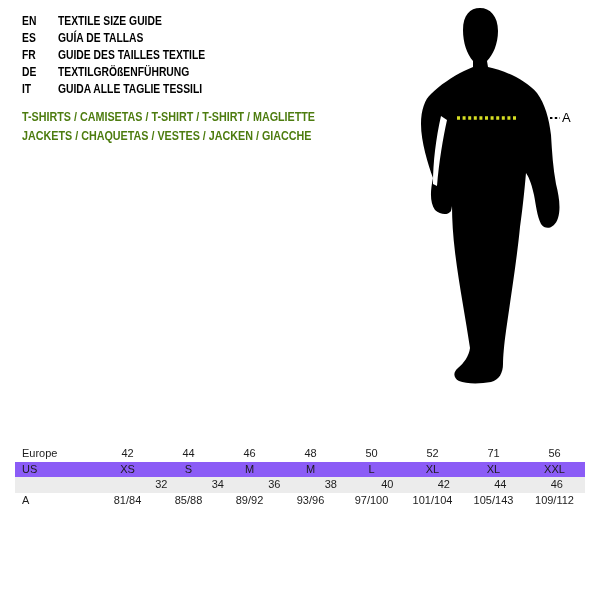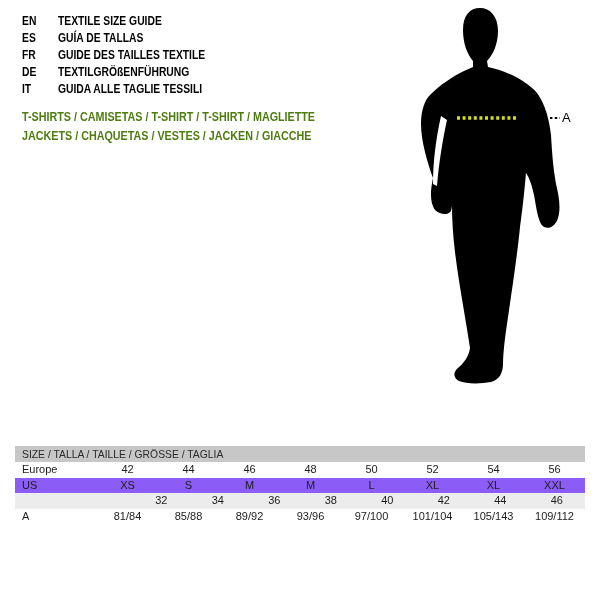--- a/index.html
+++ b/index.html
@@ -115,33 +115,30 @@
 
       <line x1="57" y1="118" x2="118" y2="118" stroke="#d6de23" stroke-width="3.5" stroke-dasharray="3 2.6"></line>
 
       <line x1="150" y1="118" x2="160" y2="118" stroke="#000000" stroke-width="2" stroke-dasharray="2.4 2.4"></line>
     </svg>
   </div>
   <span id="measure-a-label">A</span>
 
 
   <div id="size-table">
-    <div id="size-table-header" style="background: rgb(199, 199, 199);">
-      <span class="cond2">SIZE / TALLA / TAILLE / GRÖSSE / TAGLIA</span>
-    </div>
     <div id="size-table-body">
         <div class="trow">
           <div class="tlabel">Europe</div>
           <div class="tcell">42</div>
           <div class="tcell">44</div>
           <div class="tcell">46</div>
           <div class="tcell">48</div>
           <div class="tcell">50</div>
           <div class="tcell">52</div>
-          <div class="tcell">54</div>
+          <div class="tcell">71</div>
           <div class="tcell">56</div>
         </div>
         <div class="trow shaded" style="background: #8b5cf6;">
           <div class="tlabel">US</div>
           <div class="tcell">XS</div>
           <div class="tcell">S</div>
           <div class="tcell">M</div>
           <div class="tcell">M</div>
           <div class="tcell">L</div>
           <div class="tcell">XL</div>

